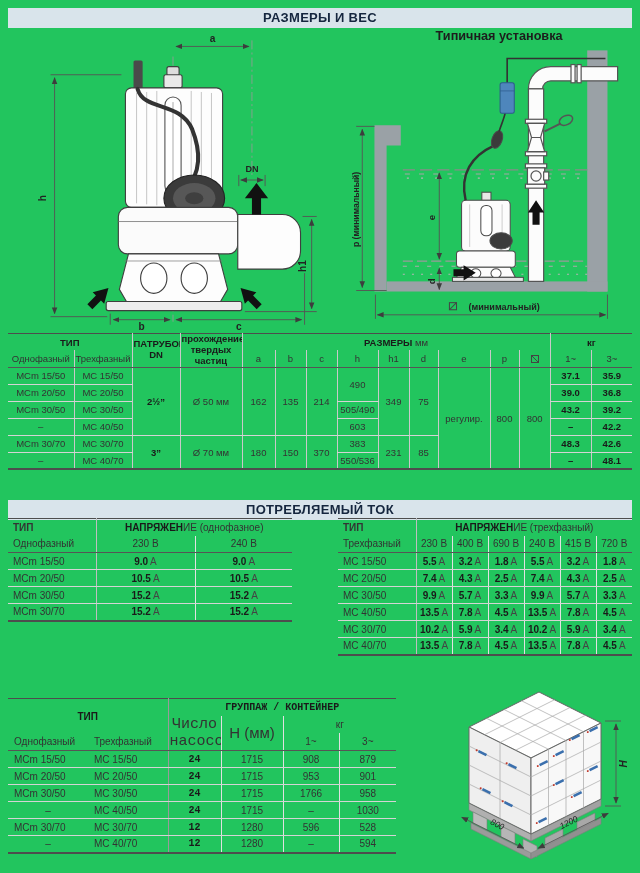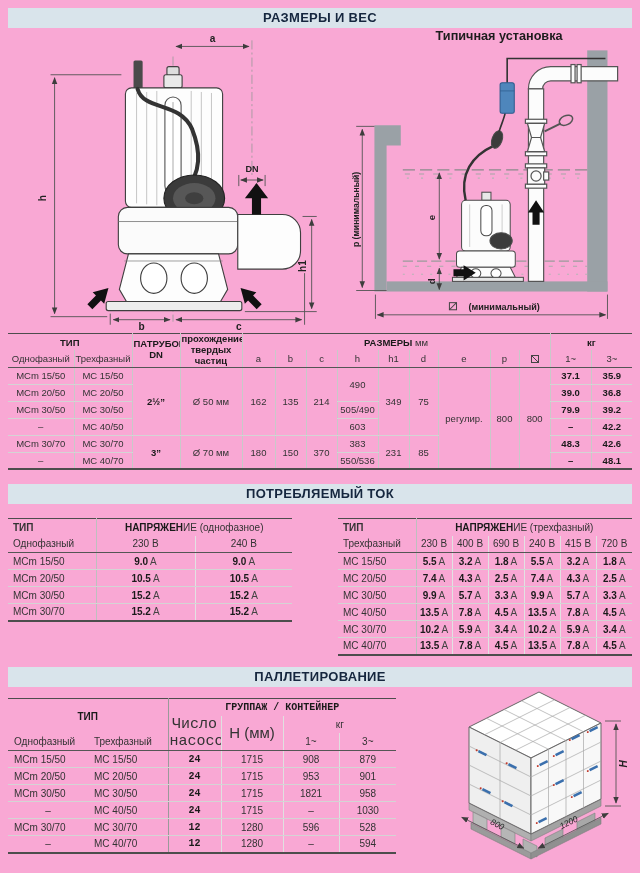--- a/index.html
+++ b/index.html
@@ -1,25 +1,25 @@
 <!DOCTYPE html>
 <html><head>
 <meta charset="utf-8">
 <style>
   * { margin:0; padding:0; box-sizing:border-box; }
   body { background:#fff; }
-  .page { position:relative; width:640px; height:873px; background:#f9a8d4;
+  .page { position:relative; width:640px; height:873px; background:#22c55e;
           font-family:"Liberation Sans", sans-serif; color:#333; overflow:hidden; }
 
   
   .bar { position:absolute; left:8px; right:8px; height:20px; background:#d9e4eb;
          color:#15263e; font-size:13px; font-weight:bold; text-align:center;
          line-height:20px; letter-spacing:.3px; }
   #bar-dimensions { top:8px; }
-  #bar-current    { top:484px; }
+  #bar-current    { top:500px; }
   #bar-pallet     { top:667px; }
 
   svg text { font-family:"Liberation Sans", sans-serif; }
 
   
   table { position:absolute; border-collapse:collapse; table-layout:fixed;
           font-size:9.5px; color:#333; }
   th, td { font-weight:normal; text-align:center; vertical-align:middle;
            padding:0 1px; overflow:hidden; }
   .b { font-weight:bold; color:#1a1a1a; }
@@ -298,21 +298,21 @@
     <tr>
       <td>MCm 20/50</td>
       <td>MC 20/50</td>
       <td class="b">39.0</td>
       <td class="b">36.8</td>
     </tr>
     <tr>
       <td>MCm 30/50</td>
       <td>MC 30/50</td>
       <td>505/490</td>
-      <td class="b">79.9</td>
+      <td class="b">43.2</td>
       <td class="b">39.2</td>
     </tr>
     <tr>
       <td>–</td>
       <td>MC 40/50</td>
       <td>603</td>
       <td class="b">–</td>
       <td class="b">42.2</td>
     </tr>
     <tr>
@@ -454,21 +454,20 @@
       <td class="v2"><span class="b">13.5</span><span class="u">A</span></td>
       <td class="vl"><span class="b">7.8</span><span class="u">A</span></td>
       <td class="vl"><span class="b">4.5</span><span class="u">A</span></td>
       <td class="vl"><span class="b">13.5</span><span class="u">A</span></td>
       <td class="vl"><span class="b">7.8</span><span class="u">A</span></td>
       <td class="vl"><span class="b">4.5</span><span class="u">A</span></td>
     </tr>
   </tbody>
     </table>
 
-  <div class="bar" id="bar-pallet">ПАЛЛЕТИРОВАНИЕ</div>
 
   <table id="pal-table">
     <colgroup>
         <col style="width:80px">
         <col style="width:80px">
         <col style="width:53px">
         <col style="width:62px">
         <col style="width:56px">
         <col style="width:57px">
       </colgroup>
@@ -502,21 +501,21 @@
       <td class="b g">24</td>
       <td>1715</td>
       <td>953</td>
       <td>901</td>
     </tr>
     <tr>
       <td class="lft">MCm 30/50</td>
       <td class="lft ng">MC 30/50</td>
       <td class="b g">24</td>
       <td>1715</td>
-      <td>1821</td>
+      <td>1766</td>
       <td>958</td>
     </tr>
     <tr>
       <td>–</td>
       <td class="lft ng">MC 40/50</td>
       <td class="b g">24</td>
       <td>1715</td>
       <td>–</td>
       <td>1030</td>
     </tr>

